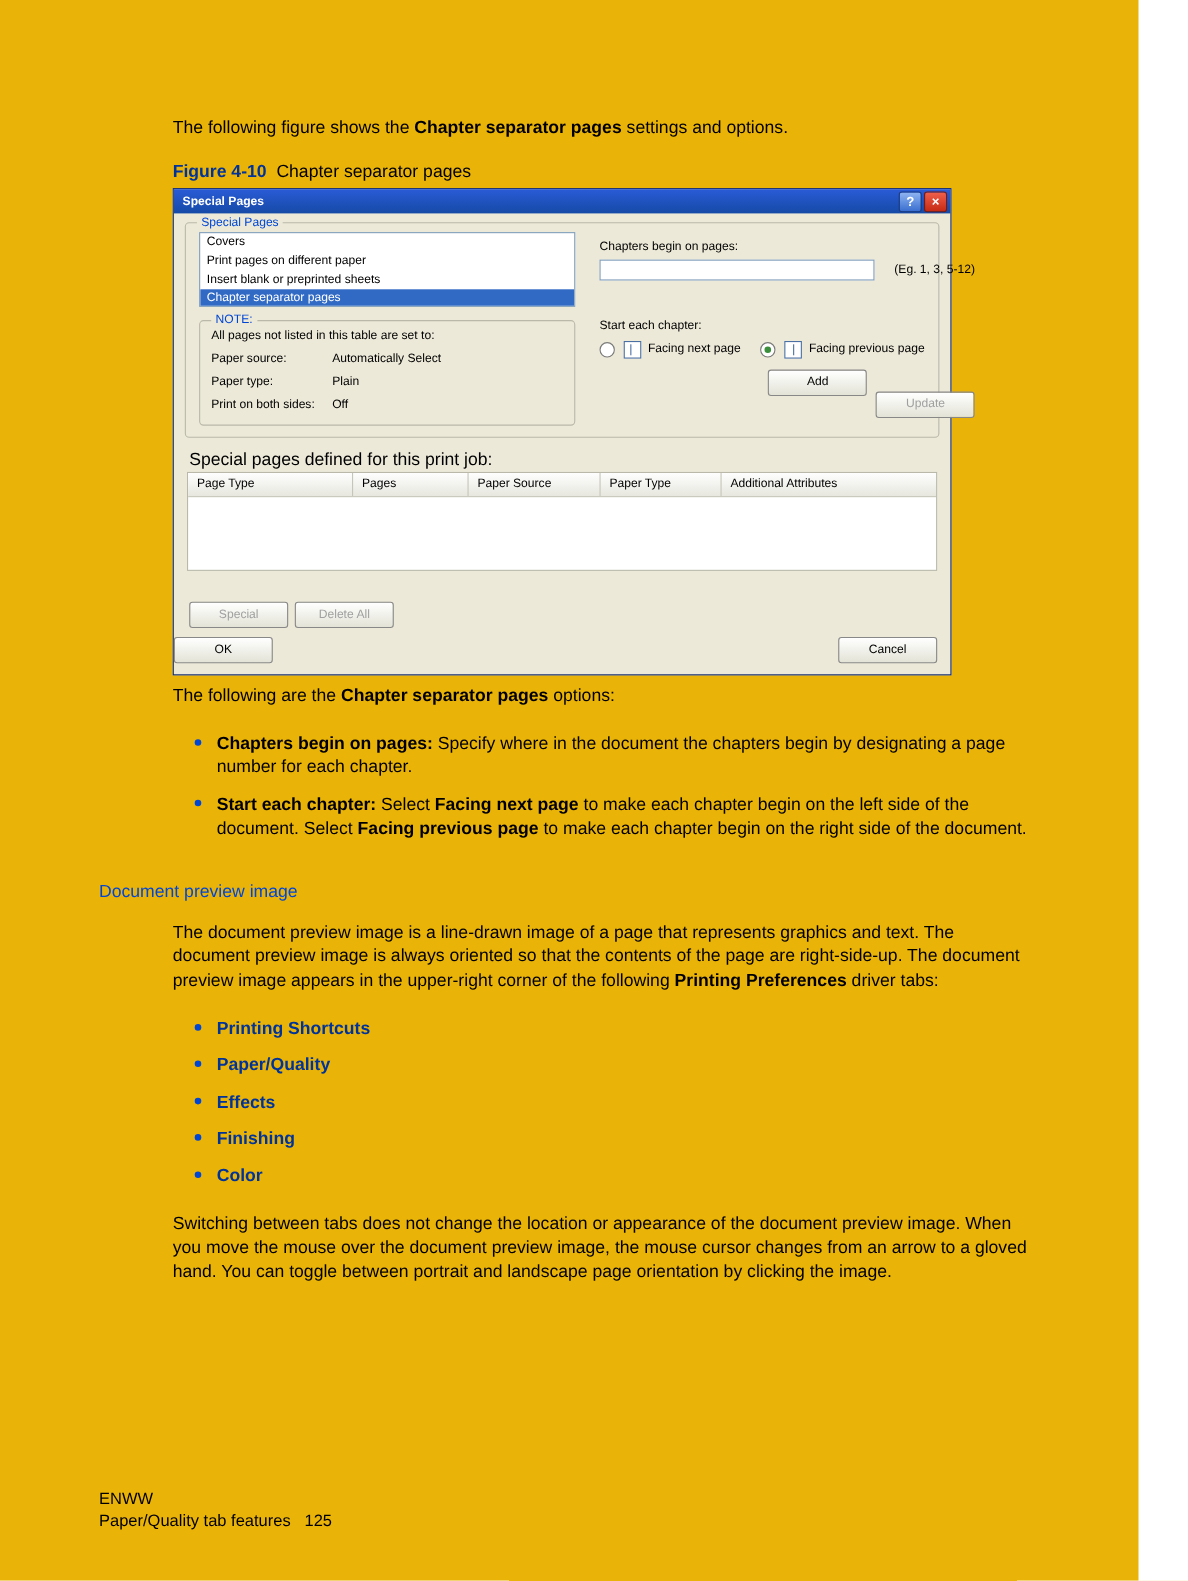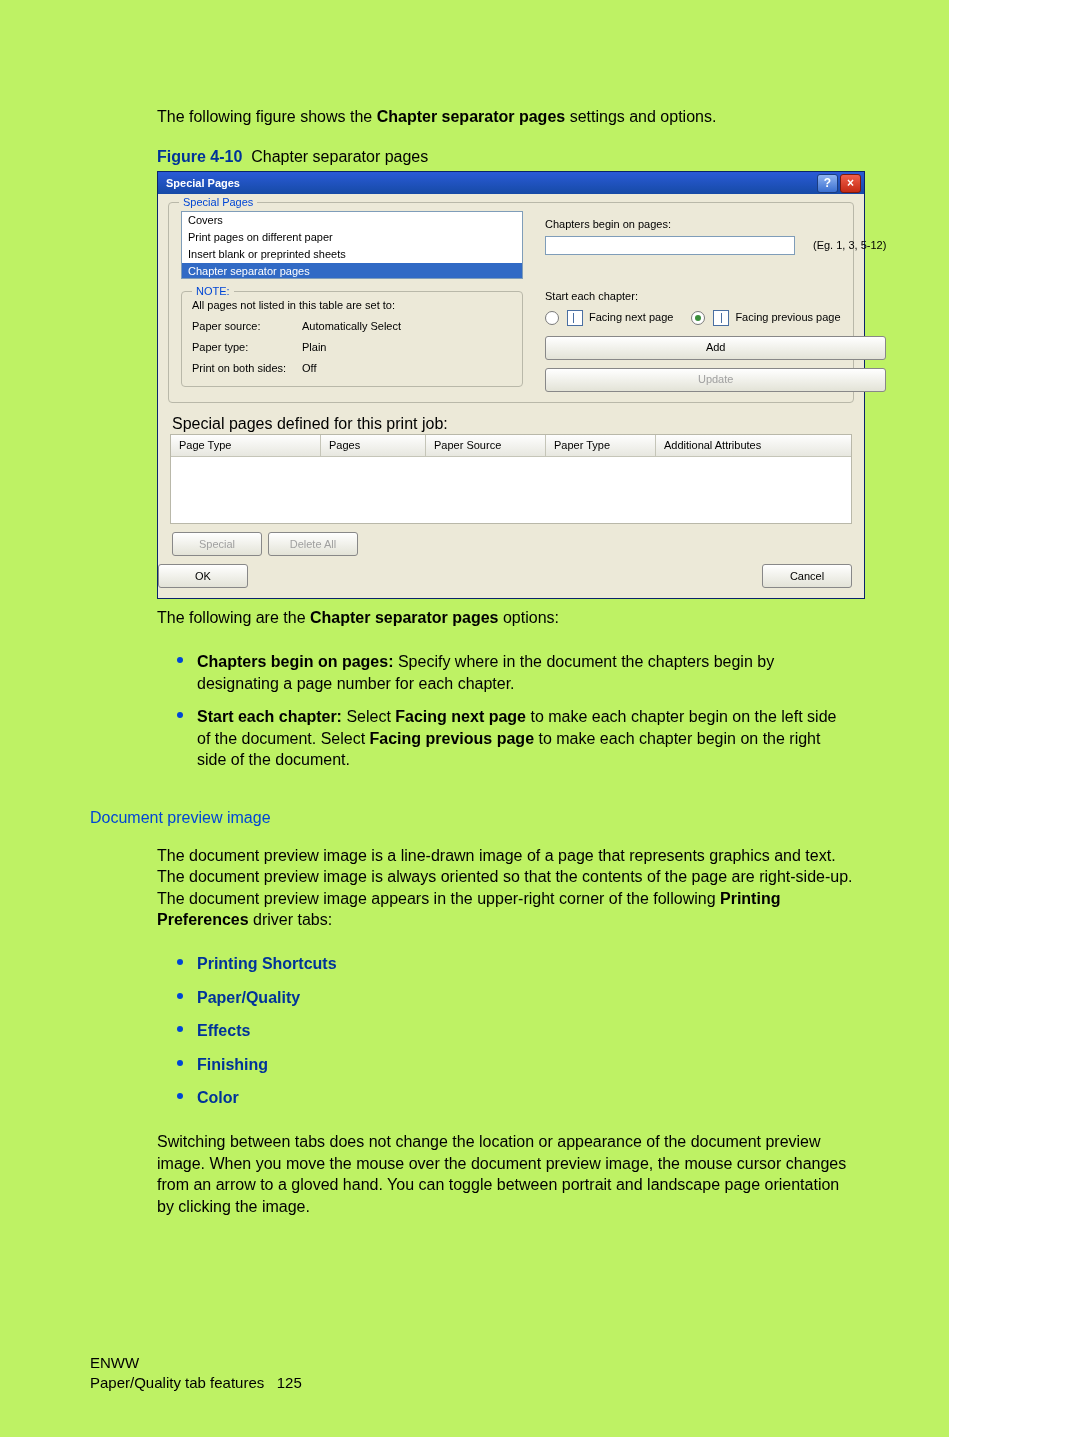--- a/index.html
+++ b/index.html
@@ -1,19 +1,19 @@
 <!DOCTYPE html>
 <html><head>
 <meta charset="utf-8">
 <style>
   html,body{margin:0;padding:0;background:#fff;}
   .page{
-    width:949px;
+    width:1035px;
     min-height:1437px;
-    background:#bef264;
+    background:#eab308;
     font-family:Arial,Helvetica,sans-serif;
     color:#000;
     position:relative;
     box-sizing:border-box;
     padding:90px 95px 60px 90px;
     font-size:16px;
     line-height:1.35;
   }
   .body-indent{padding-left:67px;}
   .fig-caption{margin:18px 0 4px 0;}
@@ -100,22 +100,22 @@
     content:"";position:absolute;top:2px;bottom:2px;right:2px;width:6px;border-left:1px solid #4a6fa2;
   }
   .page-icon.double::after{
     content:"";position:absolute;top:2px;bottom:2px;left:50%;width:0;border-left:1px solid #4a6fa2;
   }
   .btn{
     border:1px solid #888;border-radius:3px;background:linear-gradient(#fff,#e3e3d7);
     height:22px;min-width:68px;font-size:11px;padding:0 10px;
     display:inline-flex;align-items:center;justify-content:center;
   }
-  .btn.disabled{color:#a0a0a0;}
-  .btn-row{display:flex;gap:8px;justify-content:flex-end;margin-top:10px;flex-direction:column;}
+  .btn.disabled{color:#a0a0a0;margin-top:20px;}
+  .btn-row{display:flex;gap:8px;justify-content:flex-end;margin-top:10px;}
   .defined-label{margin:10px 0 0 2px;font-size:16px;}
   .table{
     border:1px solid #b9b8a9;background:#fff;height:88px;overflow:hidden;margin:0 0 8px 0;
   }
   .thead{display:flex;background:linear-gradient(#fefefe,#e7e7df);border-bottom:1px solid #c5c5b8;}
   .th{
     border-right:1px solid #c5c5b8;font-size:11px;padding:3px 8px;box-sizing:border-box;
   }
   .th:last-child{border-right:none;}
   .bottom-actions{display:flex;gap:6px;margin:4px 0 0 2px;}

